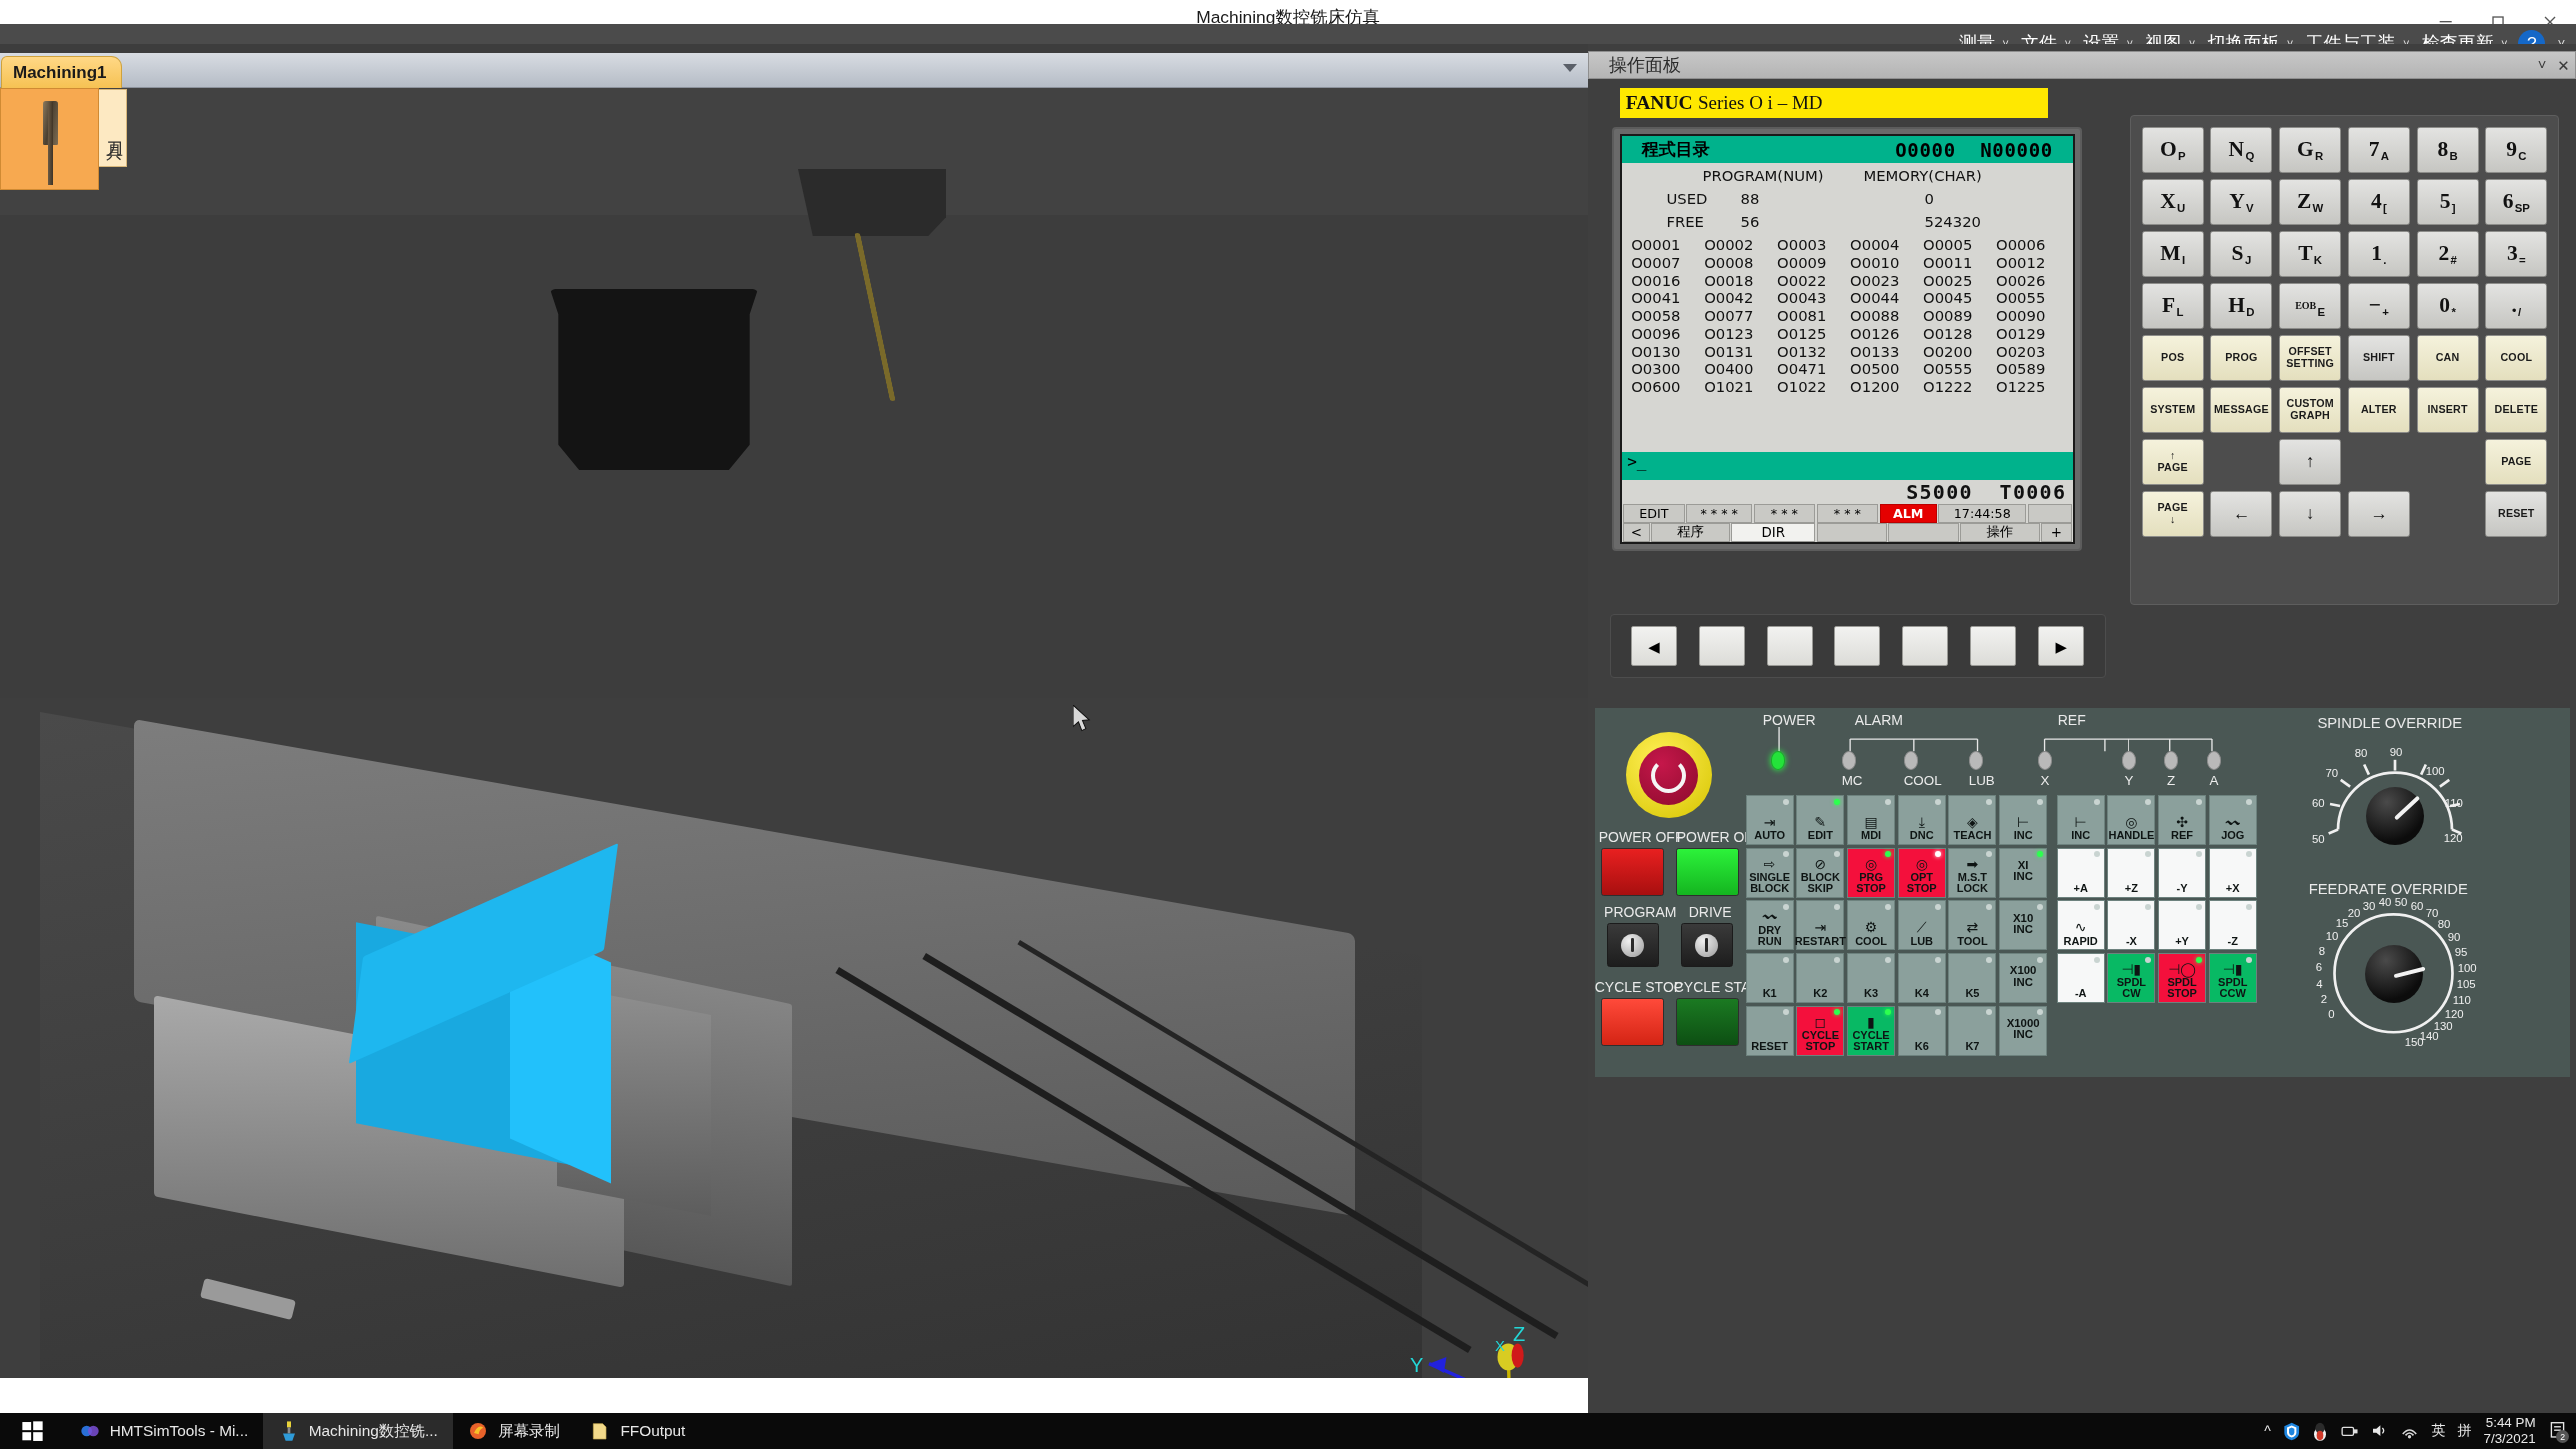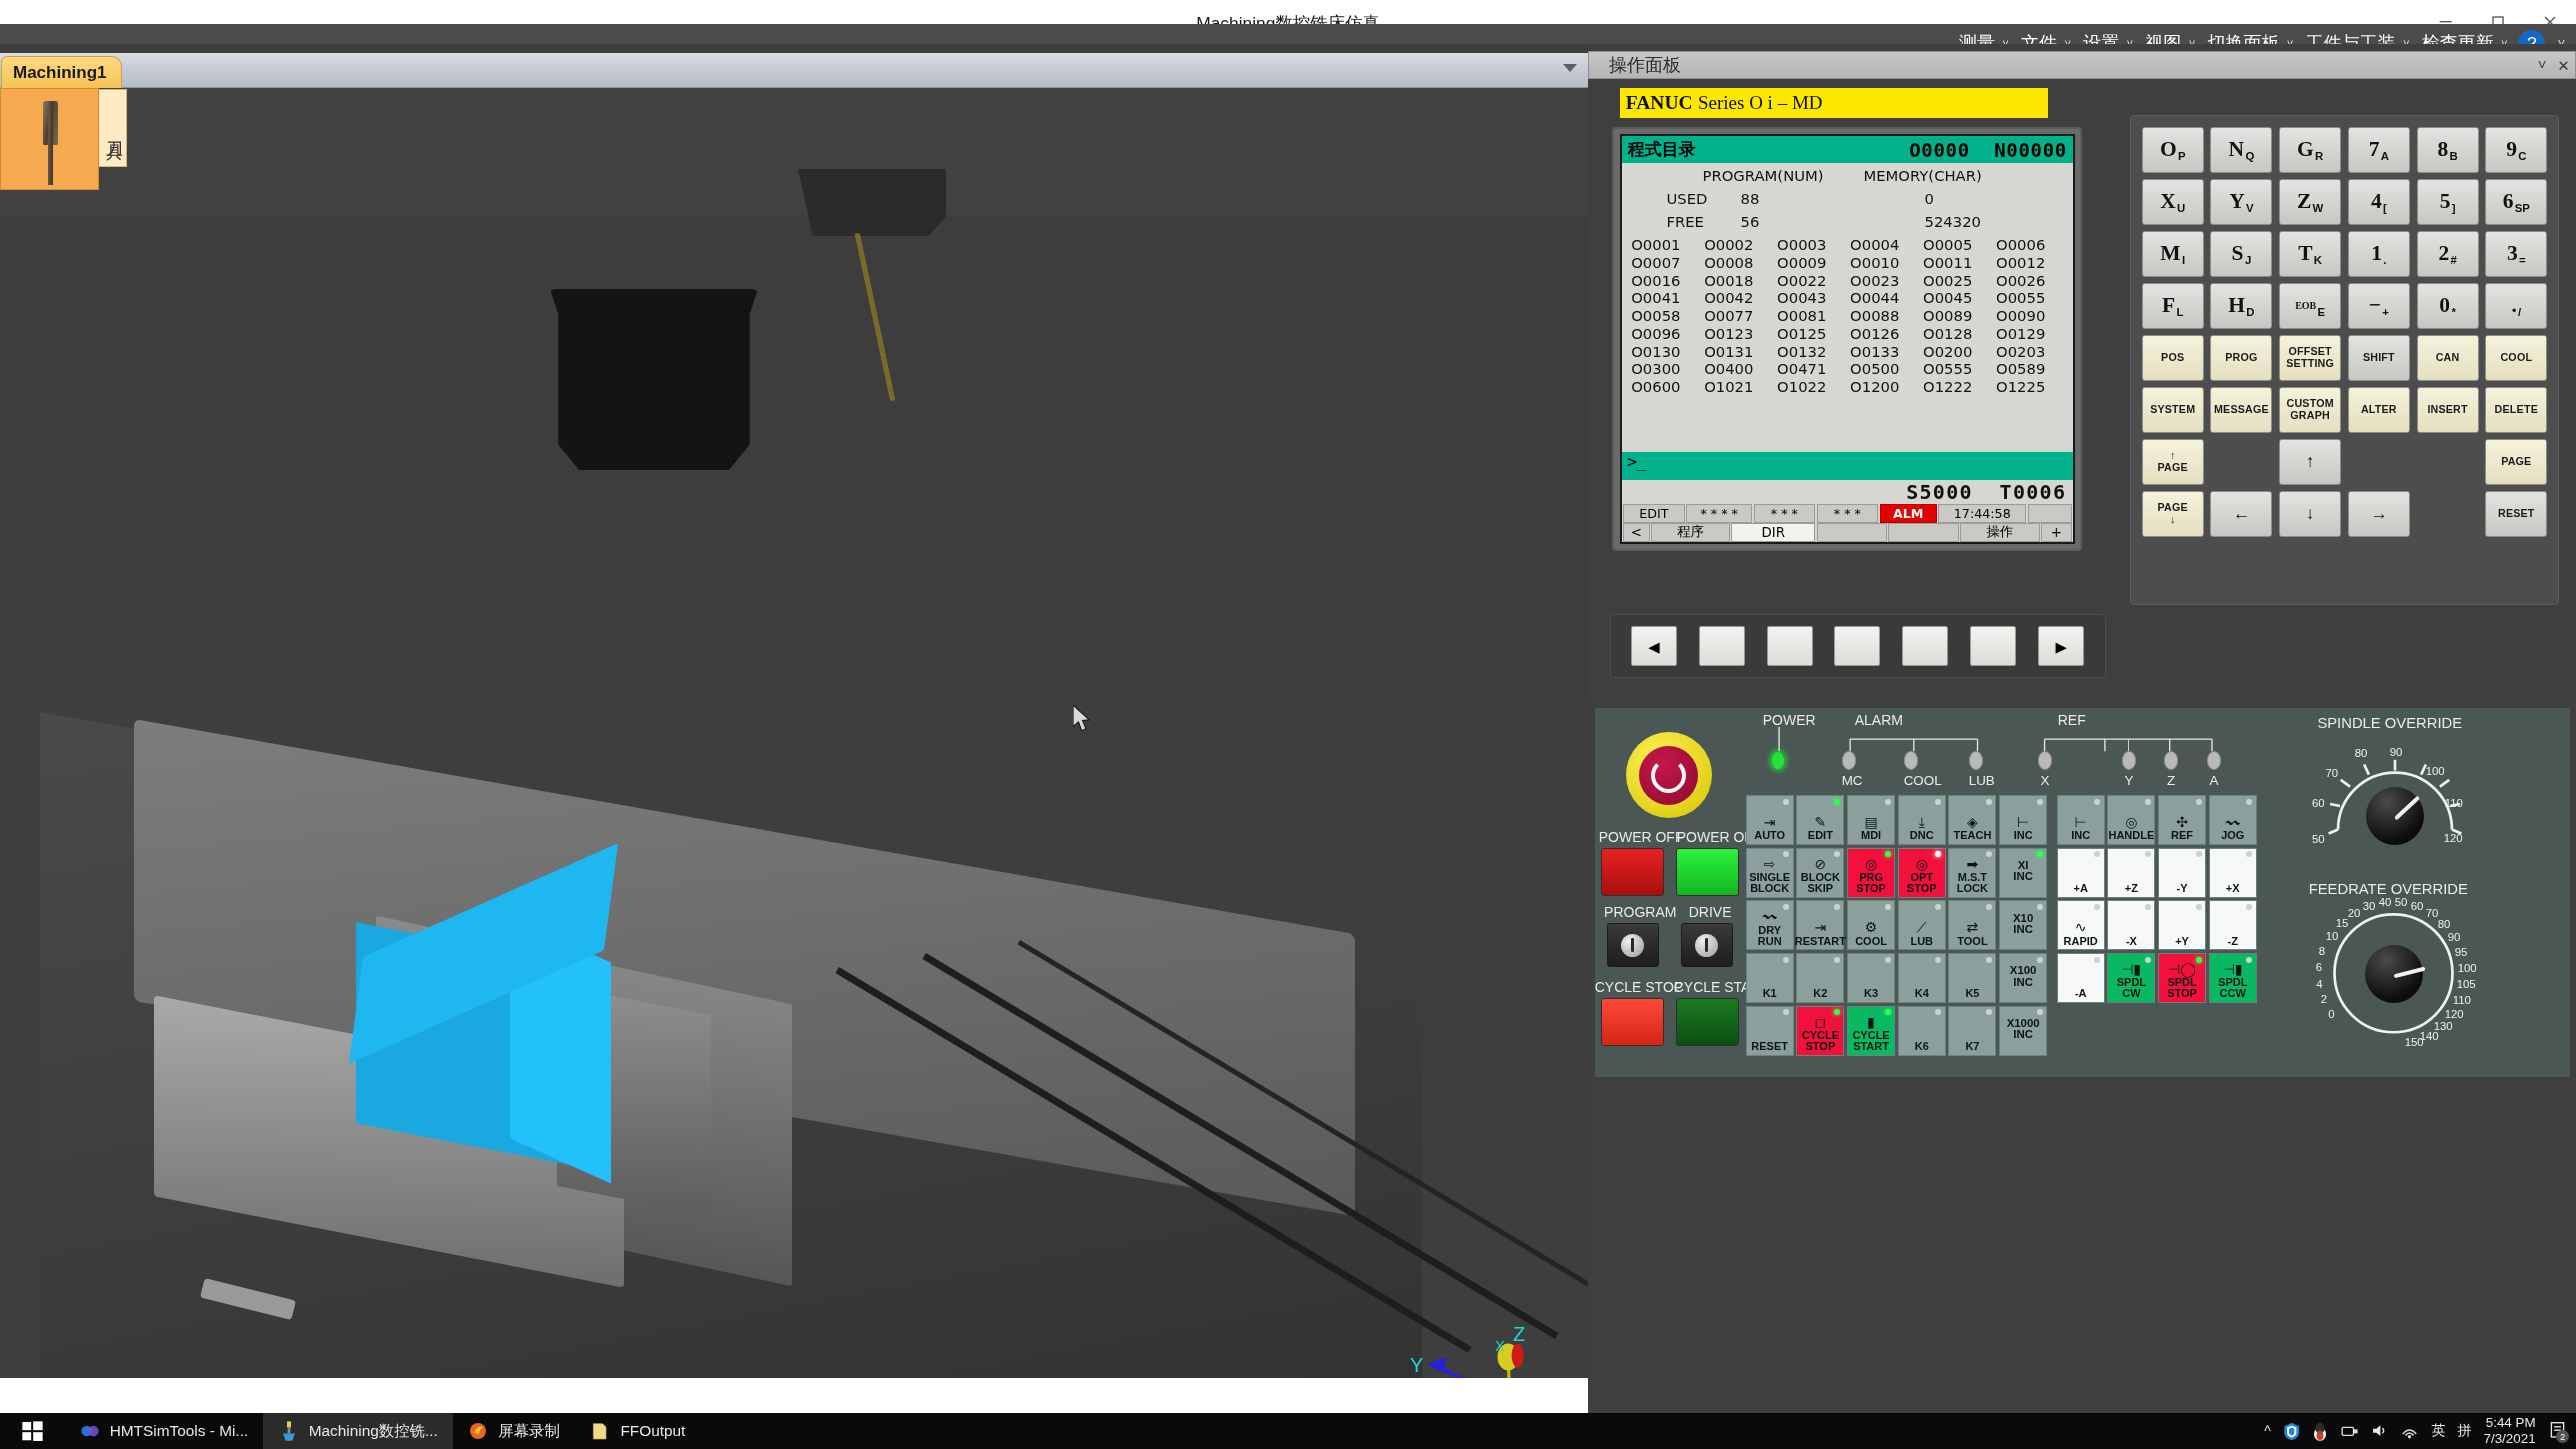--- a/index.html
+++ b/index.html
@@ -3,21 +3,21 @@
 <meta charset="utf-8">
 <style>
   * { margin:0; padding:0; box-sizing:border-box; }
   html,body { width:2576px; height:1449px; overflow:hidden;
     font-family:"Liberation Sans","DejaVu Sans",sans-serif; background:#000; }
 
   
   #app { position:absolute; inset:0; background:#fff; }
   #titlebar { position:absolute; left:0; top:0; width:2576px; height:44px;
     background:#ffffff; }
-  #titlebar .title { position:absolute; left:0; right:0; top:11px; text-align:center;
+  #titlebar .title { position:absolute; left:0; right:0; top:5px; text-align:center;
     font-size:17.4px; color:#1a1a1a; }
   #wctrl { position:absolute; right:0; top:0; height:44px; display:flex; }
   #wctrl .wc { width:52px; height:44px; display:flex; align-items:center;
     justify-content:center; }
   #wctrl .wc svg { display:block; }
 
   
   #menubar { position:absolute; left:0; top:24px; width:2576px; height:38px;
     background:#4b4b4b; }
   #menuitems { position:absolute; right:10.7px; top:0; height:38px; display:flex;
@@ -123,21 +123,21 @@
     background:#ffe800; display:flex; align-items:center; padding-left:5.4px; }
   #brandbar .b1 { font-size:19.5px; font-weight:bold; color:#101010;
     font-family:"Liberation Serif",serif; }
   #brandbar .b2 { font-size:19px; color:#101010; margin-left:5.4px;
     font-family:"Liberation Serif",serif; }
   #screenframe { position:absolute; left:5.4px; top:39px; width:470px; height:424px;
     background:#6a6a6a; border:2.7px solid #5c5c5c; border-radius:4px; padding:5.4px; }
   #screen { width:100%; height:100%; background:#d6d6d2; border:2px solid #1a1a1a;
     position:relative; font-family:"DejaVu Sans",sans-serif; }
   #scrHead { height:27px; background:#00b28c; display:flex; align-items:center;
-    padding:0 6px; justify-content:space-between; }
+    padding:0 20px; justify-content:space-between; }
   #scrHead .ttl { font-size:17px; color:#000; font-weight:bold; }
   #scrHead .ono { font-size:19px; color:#000; font-weight:bold;
     font-family:"DejaVu Sans Mono",monospace; letter-spacing:0.7px; }
   #scrBody { padding:4px 6.7px 0 6.7px; color:#111; }
   .memrow { display:flex; font-size:14.8px; margin-bottom:6px; }
   .memrow .c1 { width:74px; padding-left:38px; }
   .memrow .c2 { width:101px; }
   .memrow .c3 { width:127px; }
   .proggrid { display:grid; grid-template-columns:repeat(6,1fr); gap:0.7px 2.7px;
     font-size:14.8px; margin-top:2.7px; padding-left:2.7px; }

